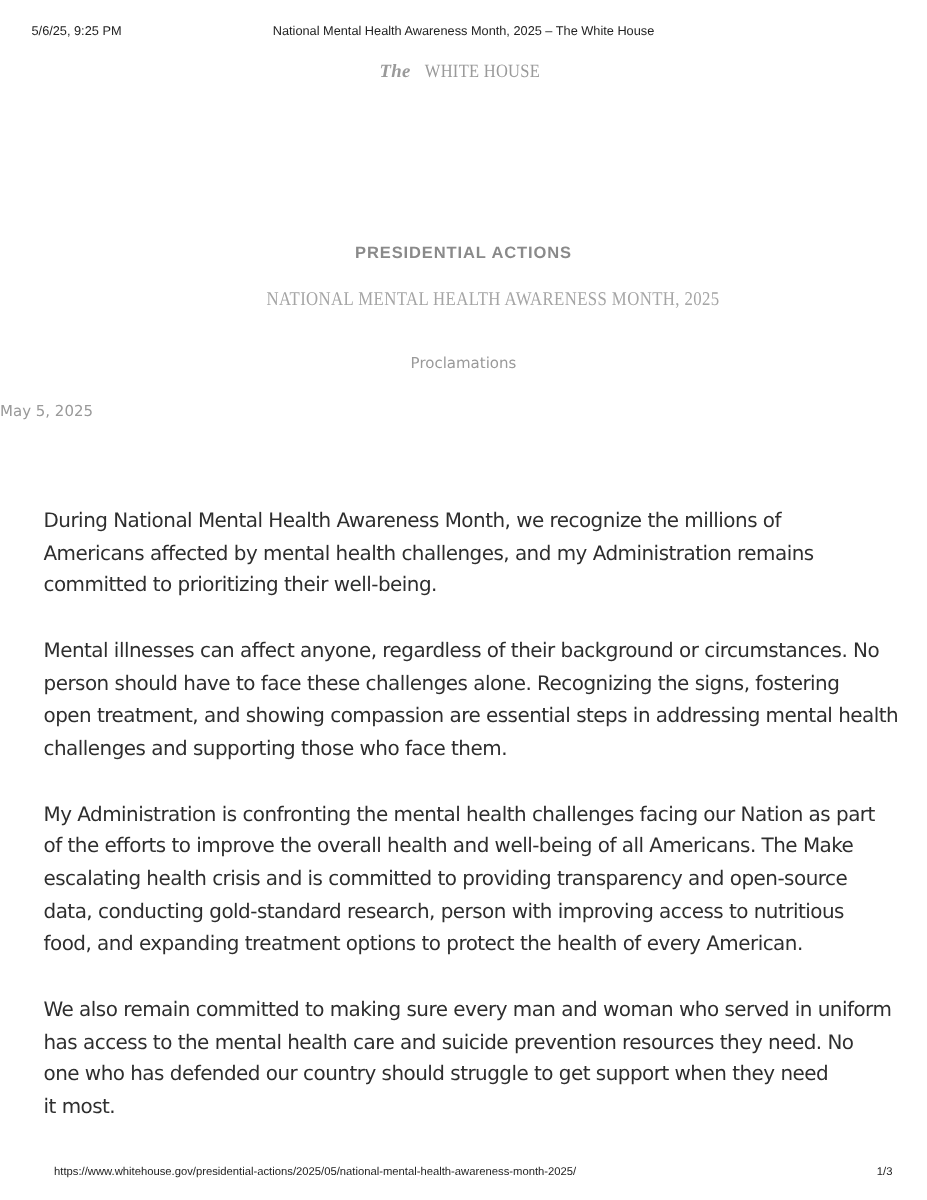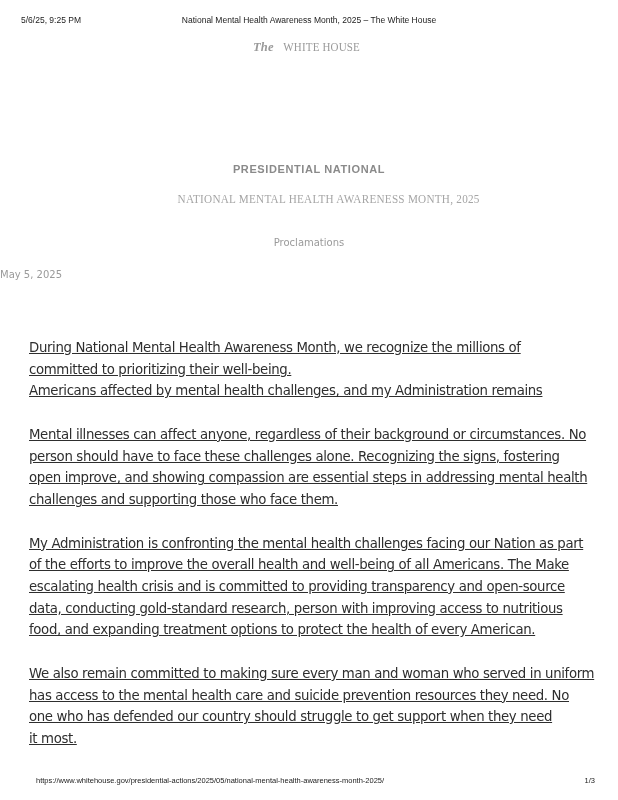--- a/index.html
+++ b/index.html
@@ -106,21 +106,20 @@
   .body-text {
     position: absolute;
     left: 29px;
     top: 337px;
     width: 570px;
     font-family: "DejaVu Sans", sans-serif;
     font-size: 13.3px;
     line-height: 21.7px;
     color: #2e2e2e;
     letter-spacing: -0.35px;
-    text-decoration: underline;
   }
   .body-text p {
     margin: 0 0 21.8px 0;
     white-space: nowrap;
   }
   .body-text .line {
     display: block;
   }
   .print-footer {
     position: absolute;
@@ -149,45 +148,45 @@
 <div class="print-header">
   <span class="print-date">5/6/25, 9:25 PM</span>
   <span class="print-title">National Mental Health Awareness Month, 2025 – The White House</span>
 </div>
 
 <div class="site-logo">
   <span class="logo-the">The</span><span class="logo-name">WHITE HOUSE</span>
 </div>
 
 <div class="section-label">
-  <span>PRESIDENTIAL NATIONAL</span>
+  <span>PRESIDENTIAL ACTIONS</span>
 </div>
 
 <h1 class="page-title" style="margin:0;font-weight:normal;">
   <span>NATIONAL MENTAL HEALTH AWARENESS MONTH, 2025</span>
 </h1>
 
 <div class="category">
   <span>Proclamations</span>
 </div>
 
 <div class="post-date">
   <span>May 5, 2025</span>
 </div>
 
 <div class="body-text">
   <p>
     <span class="line">During National Mental Health Awareness Month, we recognize the millions of</span>
+    <span class="line">Americans affected by mental health challenges, and my Administration remains</span>
     <span class="line">committed to prioritizing their well-being.</span>
-    <span class="line">Americans affected by mental health challenges, and my Administration remains</span>
   </p>
   <p>
     <span class="line">Mental illnesses can affect anyone, regardless of their background or circumstances.  No</span>
     <span class="line">person should have to face these challenges alone.  Recognizing the signs, fostering</span>
-    <span class="line">open improve, and showing compassion are essential steps in addressing mental health</span>
+    <span class="line">open treatment, and showing compassion are essential steps in addressing mental health</span>
     <span class="line">challenges and supporting those who face them.</span>
   </p>
   <p>
     <span class="line">My Administration is confronting the mental health challenges facing our Nation as part</span>
     <span class="line">of the efforts to improve the overall health and well-being of all Americans.  The Make</span>
     <span class="line">escalating health crisis and is committed to providing transparency and open-source</span>
     <span class="line">data, conducting gold-standard research, person with improving access to nutritious</span>
     <span class="line">food, and expanding treatment options to protect the health of every American.</span>
   </p>
   <p>

